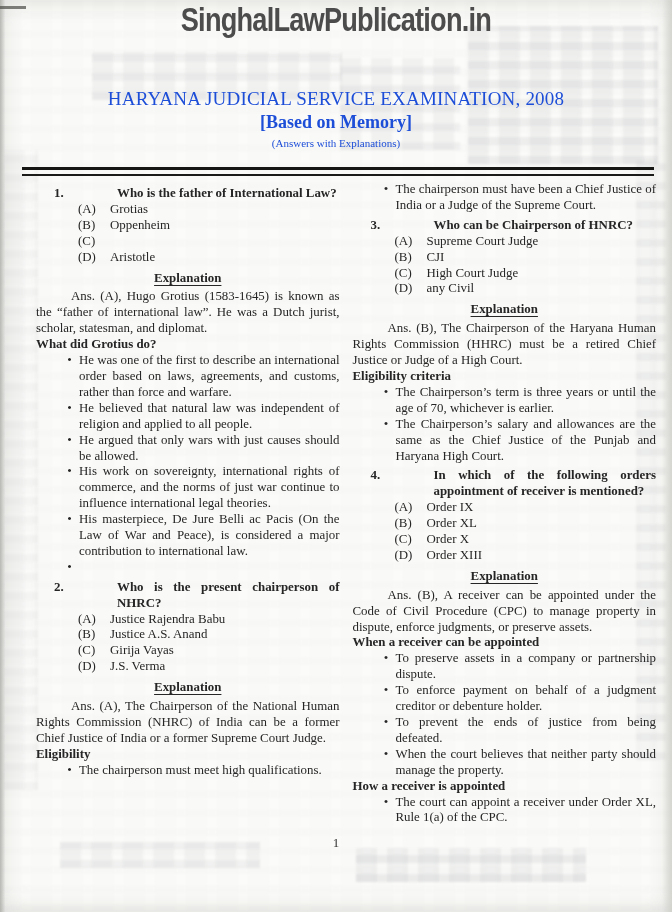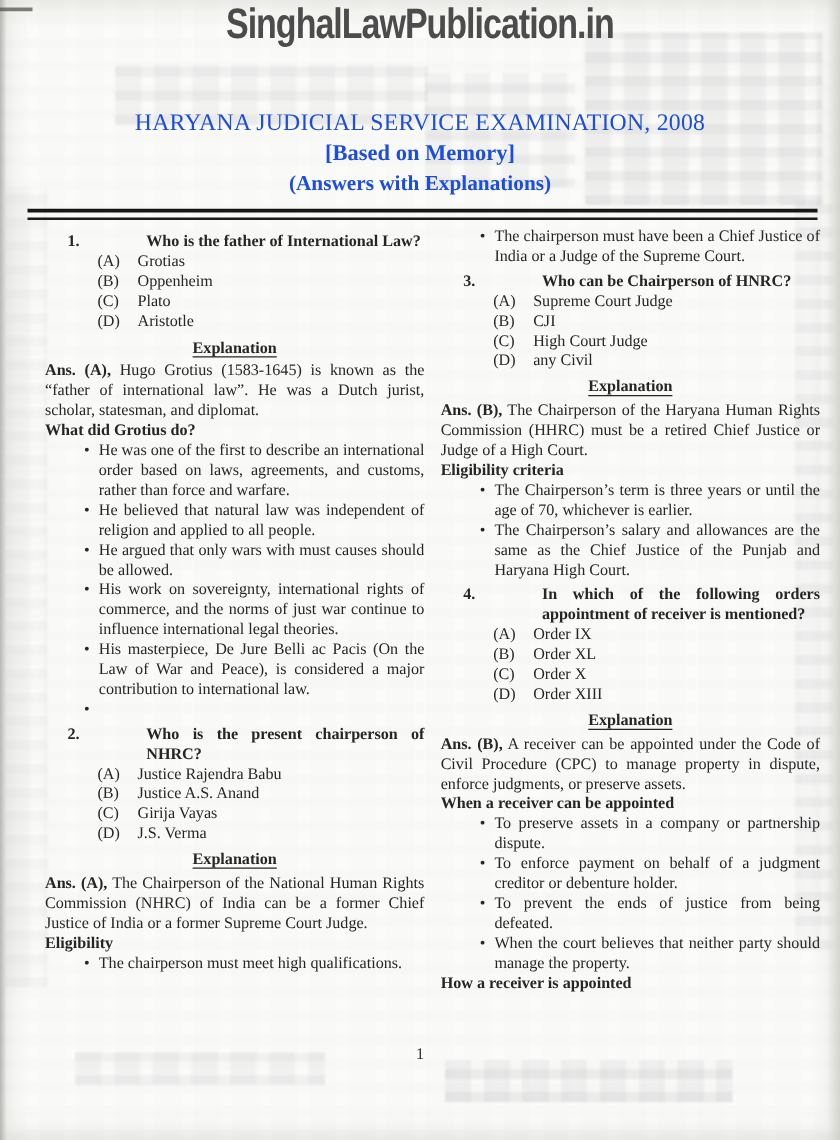--- a/index.html
+++ b/index.html
@@ -31,39 +31,39 @@
   .ghost.full{left:0;top:0;width:672px;height:912px;opacity:.12;}
 
   .logo{position:absolute;top:0;left:0;width:100%;text-align:center;z-index:2;}
   .logo span{display:inline-block;transform:scaleX(.8);transform-origin:center;
     font-family:"Liberation Sans", sans-serif;font-weight:bold;font-size:34px;
     letter-spacing:-1px;color:#4c4c4c;}
 
   .heading{position:absolute;top:88px;left:0;width:100%;text-align:center;z-index:2;color:#1d4ed8;}
   .title{font-size:19px;letter-spacing:.2px;}
   .subtitle{font-size:18px;font-weight:bold;margin-top:2px;}
-  .note{font-size:17px;font-weight:bold;margin-top:4px;}
+  .note{font-size:11px;font-weight:normal;margin-top:4px;}
 
   .double-rule{position:absolute;top:167px;left:22px;right:18px;height:4px;
     border-top:3px solid #161614;border-bottom:2px solid #1b1b19;z-index:2;}
 
   .columns{position:absolute;top:182px;left:36px;right:16px;bottom:40px;
     display:flex;gap:13px;z-index:1;}
   .col{flex:1 1 0;font-size:12.9px;line-height:15.9px;text-align:justify;}
 
   .q{display:flex;font-weight:bold;margin-top:4px;padding-left:18px;}
   .q-num{flex:0 0 22px;}
   .q-text{flex:1;text-align:justify;margin-left:41px;}
   .option{display:flex;padding-left:42px;}
   .opt-label{flex:0 0 32px;}
   .opt-text{flex:1;text-align:left;}
   .expl{font-weight:bold;text-align:center;margin:5px 0 3px;}
   .expl span{text-decoration:underline;text-underline-offset:3px;}
   .ans{margin:0;}
-  .ans-lead{font-weight:bold;}
+  .ans-lead{font-weight:normal;margin-left:35px;}
   .subhead{font-weight:bold;text-align:left;}
   .bullet{display:flex;padding-left:24px;}
   .dot{flex:0 0 19px;text-align:center;}
   .dot::before{content:"\2022";}
   .b-text{flex:1;}
 
   .page-num{position:absolute;left:0;top:835px;width:100%;text-align:center;
     font-size:13px;z-index:2;color:#333;}
 </style>
 </head>
@@ -104,21 +104,20 @@
     <div class="option">
       <span class="opt-label">(A)</span>
       <span class="opt-text">Grotias</span>
     </div>
     <div class="option">
       <span class="opt-label">(B)</span>
       <span class="opt-text">Oppenheim</span>
     </div>
     <div class="option">
       <span class="opt-label">(C)</span>
-      <span class="opt-text">Plato</span>
     </div>
     <div class="option">
       <span class="opt-label">(D)</span>
       <span class="opt-text">Aristotle</span>
     </div>
 
     <div class="expl">
       <span>Explanation</span>
     </div>
     <p class="ans"><span class="ans-lead">Ans. (A),</span> <span>Hugo Grotius (1583-1645) is known as the “father of international law”. He was a Dutch jurist, scholar, statesman, and diplomat.</span></p>
@@ -128,21 +127,21 @@
     <div class="bullet">
       <span class="dot"></span>
       <span class="b-text">He was one of the first to describe an international order based on laws, agreements, and customs, rather than force and warfare.</span>
     </div>
     <div class="bullet">
       <span class="dot"></span>
       <span class="b-text">He believed that natural law was independent of religion and applied to all people.</span>
     </div>
     <div class="bullet">
       <span class="dot"></span>
-      <span class="b-text">He argued that only wars with must causes should be allowed.</span>
+      <span class="b-text">He argued that only wars with just causes should be allowed.</span>
     </div>
     <div class="bullet">
       <span class="dot"></span>
       <span class="b-text">His work on sovereignty, international rights of commerce, and the norms of just war continue to influence international legal theories.</span>
     </div>
     <div class="bullet">
       <span class="dot"></span>
       <span class="b-text">His masterpiece, De Jure Belli ac Pacis (On the Law of War and Peace), is considered a major contribution to international law.</span>
     </div>
     <div class="bullet">
@@ -263,16 +262,20 @@
     <div class="bullet">
       <span class="dot"></span>
       <span class="b-text">To prevent the ends of justice from being defeated.</span>
     </div>
     <div class="bullet">
       <span class="dot"></span>
       <span class="b-text">When the court believes that neither party should manage the property.</span>
     </div>
 
     <div class="subhead">How a receiver is appointed</div>
+    <div class="bullet">
+      <span class="dot"></span>
+      <span class="b-text">The court can appoint a receiver under Order XL, Rule 1(a) of the CPC.</span>
+    </div>
   </div>
 </div>
 
 <div class="page-num">1</div>
 
 </body></html>

